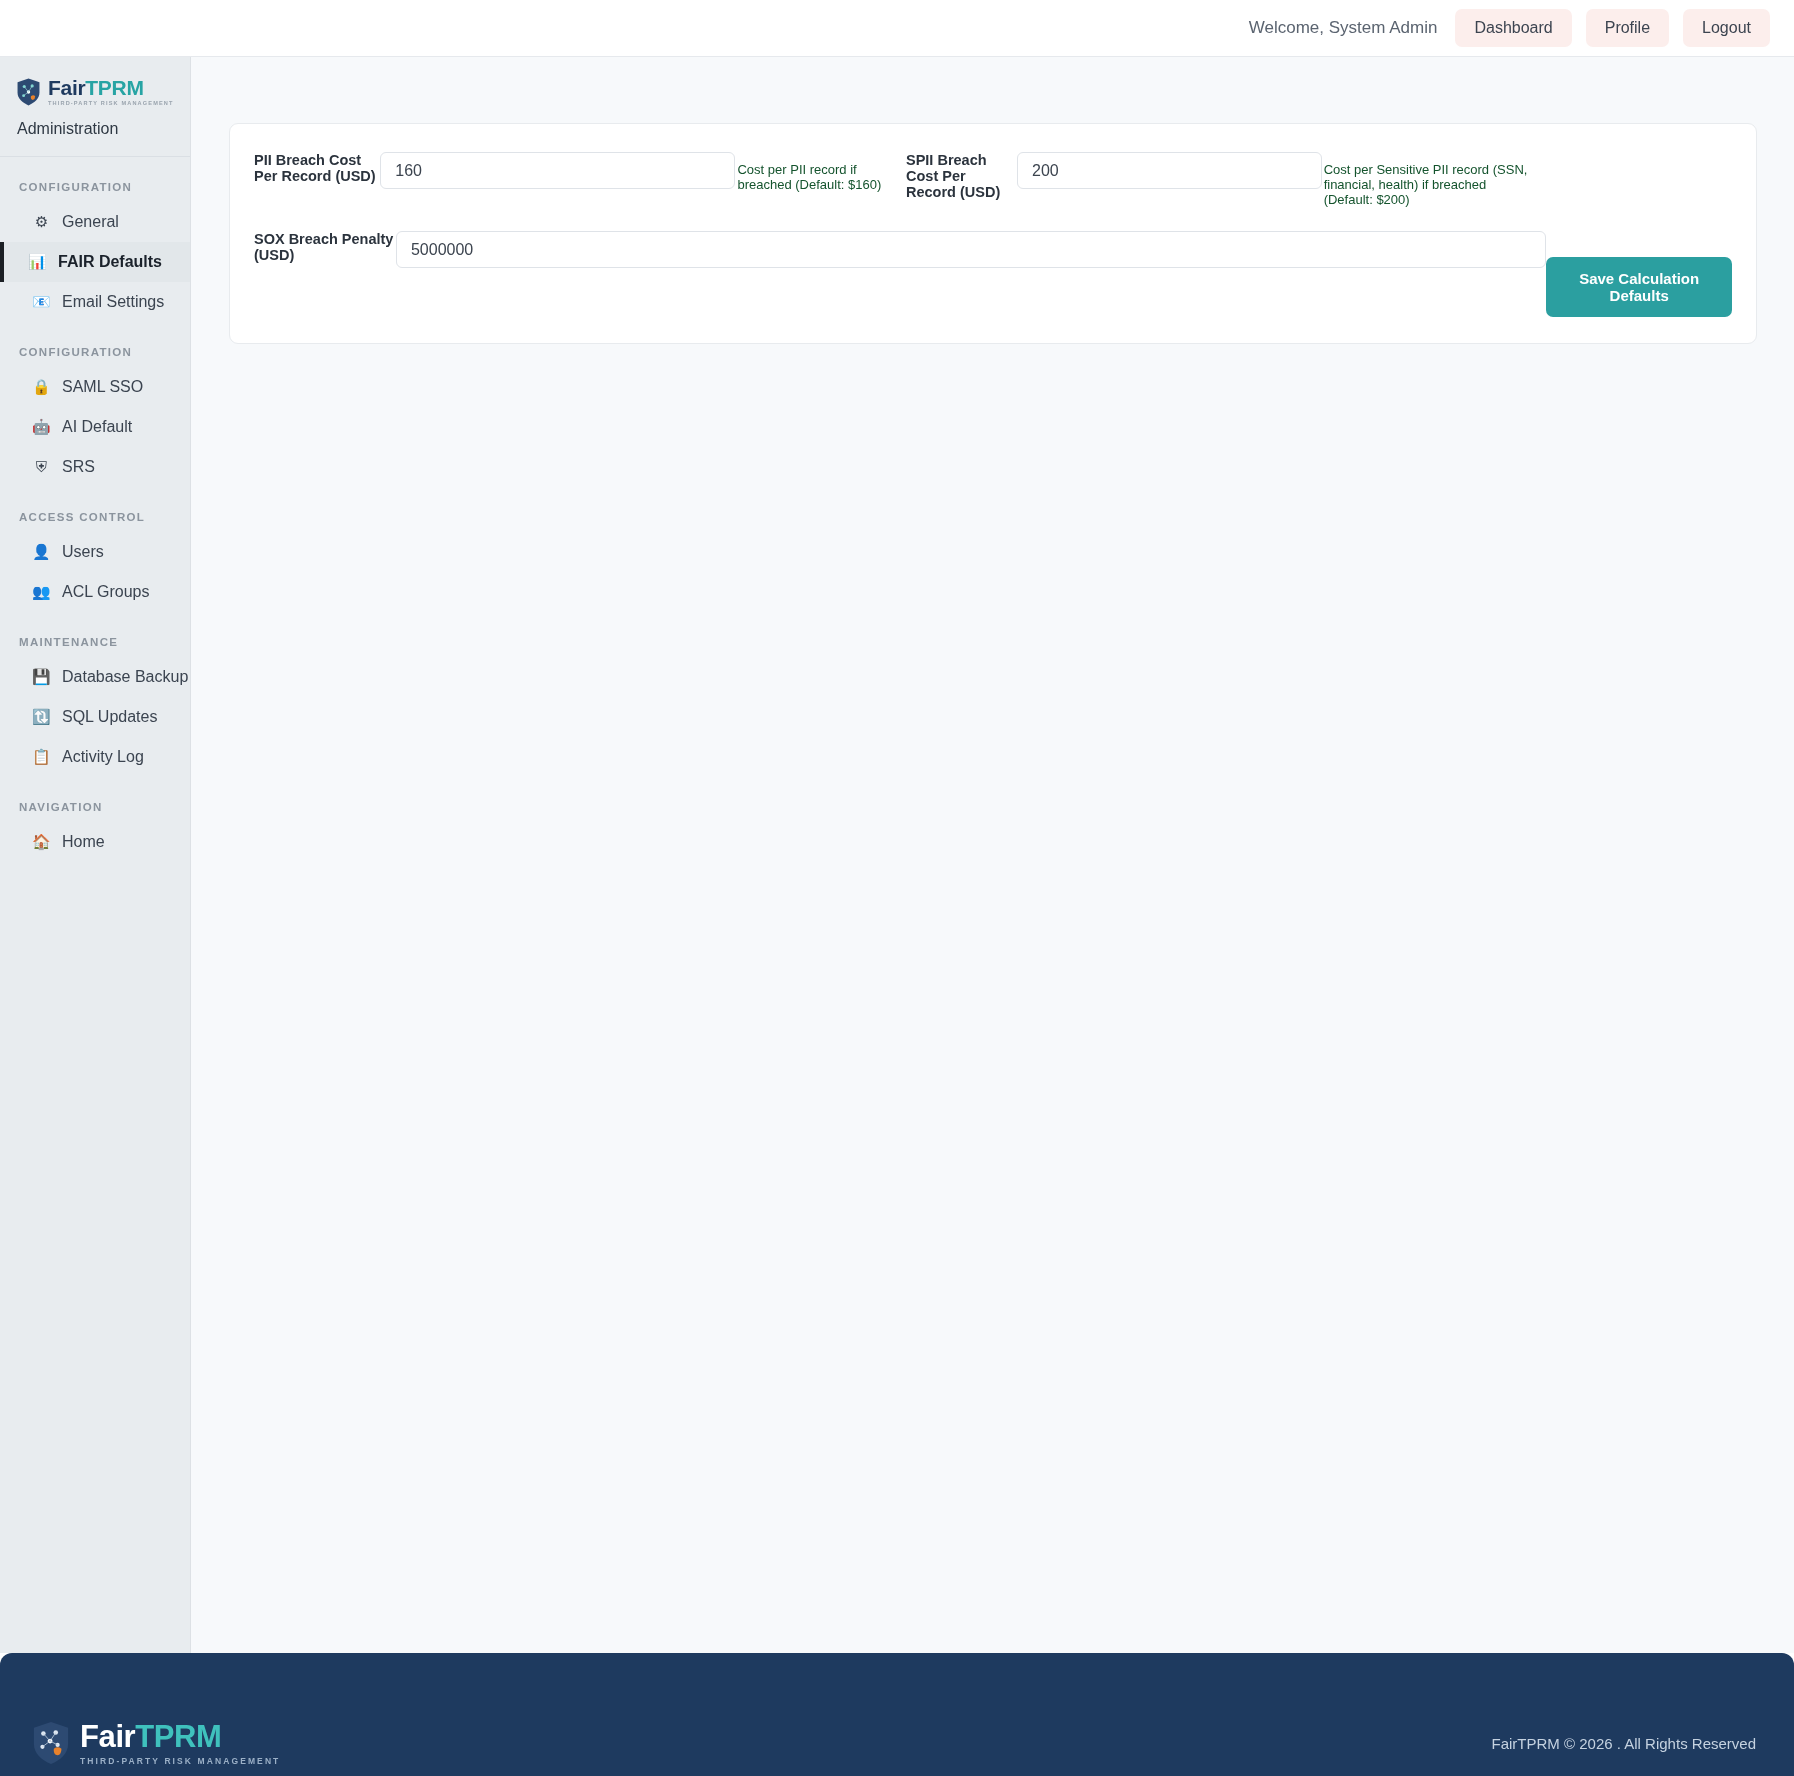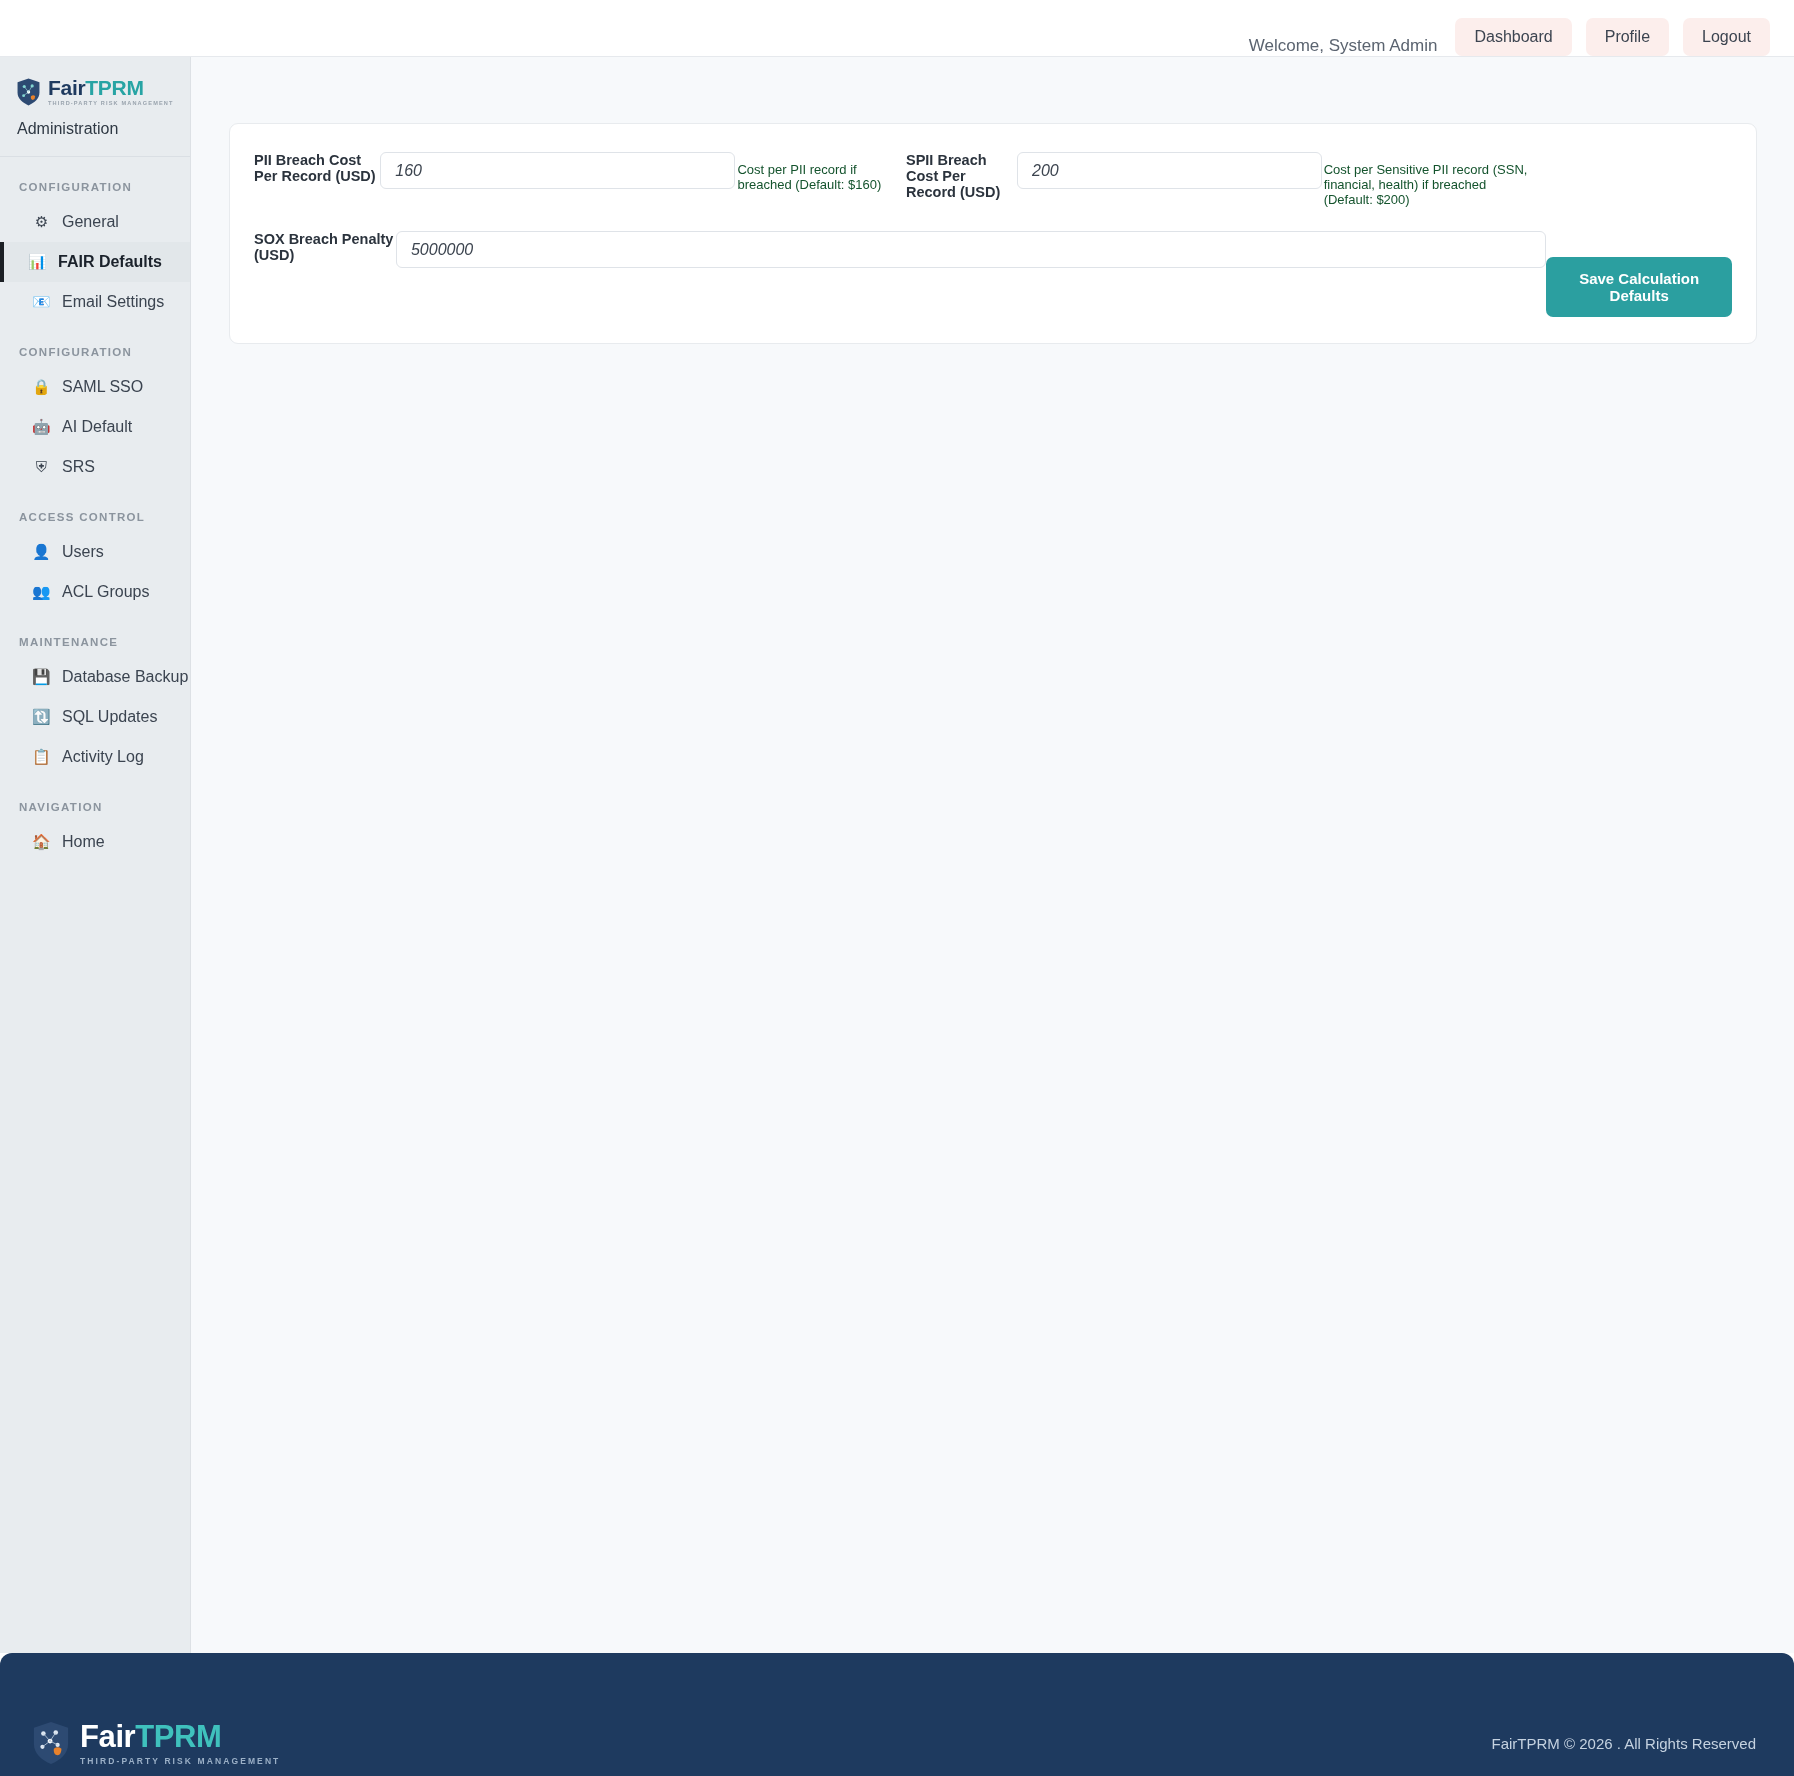--- a/index.html
+++ b/index.html
@@ -10,21 +10,21 @@
     background: #ffffff;
     overflow: hidden;
   }
 
   
   .topbar {
     height: 57px;
     background: #ffffff;
     border-bottom: 1px solid #e6e9ed;
     display: flex;
-    align-items: flex-end;
+    align-items: center;
     justify-content: flex-end;
     padding-right: 24px;
     gap: 14px;
   }
   .welcome-text {
     font-size: 17px;
     color: #5b6470;
     margin-right: 4px;
     white-space: nowrap;
   }
@@ -148,21 +148,20 @@
     height: 37px;
     border: 1px solid #dfe3e8;
     border-radius: 6px;
     padding: 4px 14px;
     font-size: 16px;
     color: #3c444f;
     font-family: "Liberation Sans", sans-serif;
     background: #fff;
     outline: none;
     width: 100%;
-    font-style: italic;
   }
   .field-help {
     font-size: 13px;
     color: #14532d;
     margin-top: 10px;
     margin-left: 2px;
   }
   .row2 { margin-top: 22px; }
   .save-btn {
     margin-top: 26px;

